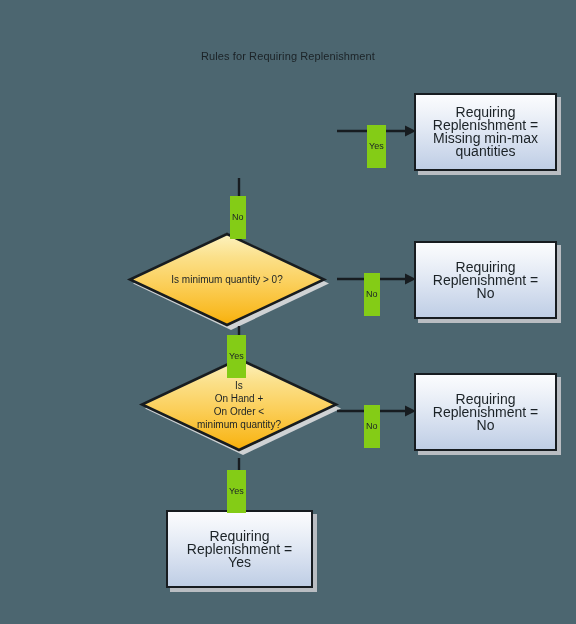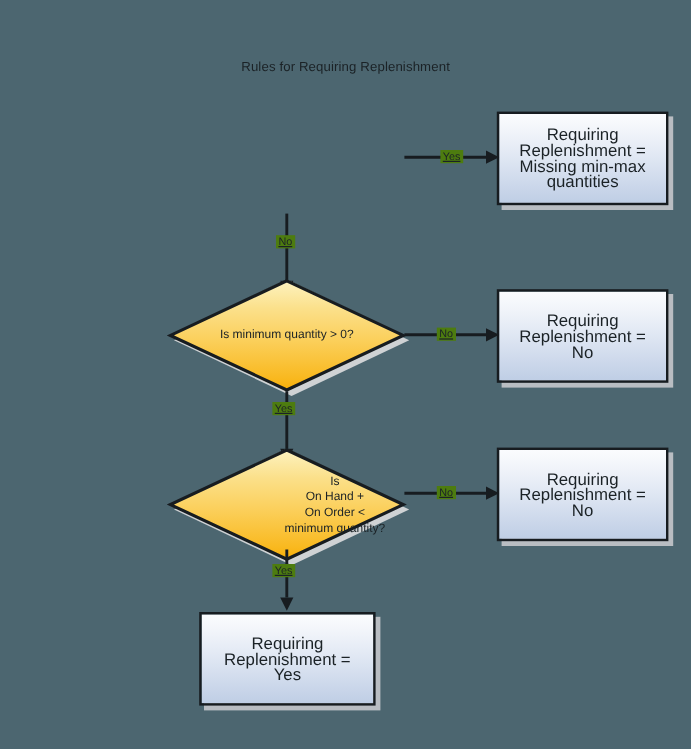--- a/index.html
+++ b/index.html
@@ -130,28 +130,27 @@
   
   .connector {
     position: absolute;
   }
   .connector svg {
     display: block;
     overflow: visible;
   }
   .edge-label {
     position: absolute;
-    background: #4d7c0f;
+    background: #84cc16;
     color: #1b2226;
     font-size: 9px;
     line-height: 11px;
-    padding: 0px 2px;
+    padding: 16px 2px;
     z-index: 6;
     white-space: nowrap;
-    text-decoration: underline;
   }
 </style>
 </head>
 <body>
 
 <div id="canvas">
 
   <div class="chart-title">Rules for Requiring Replenishment</div>
 
 
@@ -172,21 +171,21 @@
   <div class="edge-label" style="left:367px; top:125px;">Yes</div>
 
   <div class="connector" style="left:232px; top:178px; width:14px; height:68px;">
     <svg width="14" height="68" viewBox="0 0 14 68">
       <line x1="7" y1="0" x2="7" y2="56" stroke="#171c20" stroke-width="2.4"></line>
       <polygon points="1.5,56 12.5,56 7,67" fill="#171c20"></polygon>
     </svg>
   </div>
   <div class="edge-label" style="left:230px; top:196px;">No</div>
 
-  <div class="decision" style="left:141px; top:233px; width:196px; height:93px;">
+  <div class="decision" style="left:129px; top:233px; width:196px; height:93px;">
     <div class="dshadow"></div>
     <div class="dbody"></div>
     <div class="dborder">
       <svg viewBox="0 0 196 93" preserveAspectRatio="none">
         <polygon points="98,1 195,46.5 98,92 1,46.5" fill="none" stroke="#171c20" stroke-width="2.6"></polygon>
       </svg>
     </div>
     <div class="dlabel">Is minimum quantity &gt; 0?</div>
   </div>
 
@@ -206,21 +205,21 @@
   <div class="edge-label" style="left:364px; top:273px;">No</div>
 
   <div class="connector" style="left:232px; top:326px; width:14px; height:60px;">
     <svg width="14" height="60" viewBox="0 0 14 60">
       <line x1="7" y1="0" x2="7" y2="48" stroke="#171c20" stroke-width="2.4"></line>
       <polygon points="1.5,48 12.5,48 7,59" fill="#171c20"></polygon>
     </svg>
   </div>
   <div class="edge-label" style="left:227px; top:335px;">Yes</div>
 
-  <div class="decision" style="left:141px; top:374px; width:196px; height:93px;justify-content:flex-end;">
+  <div class="decision" style="left:141px; top:358px; width:196px; height:93px;">
     <div class="dshadow"></div>
     <div class="dbody"></div>
     <div class="dborder">
       <svg viewBox="0 0 196 93" preserveAspectRatio="none">
         <polygon points="98,1 195,46.5 98,92 1,46.5" fill="none" stroke="#171c20" stroke-width="2.6"></polygon>
       </svg>
     </div>
     <div class="dlabel">Is
 On Hand +
 On Order &lt;

